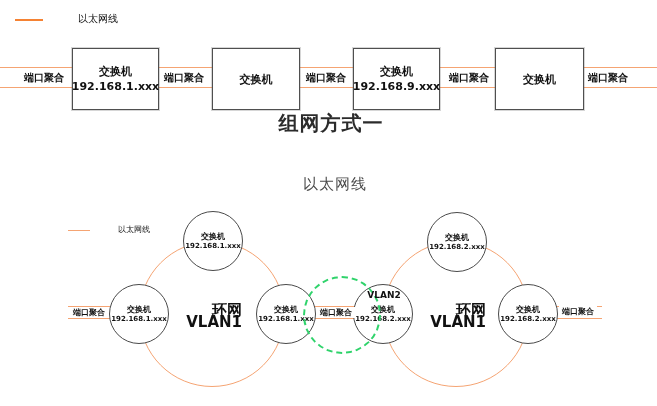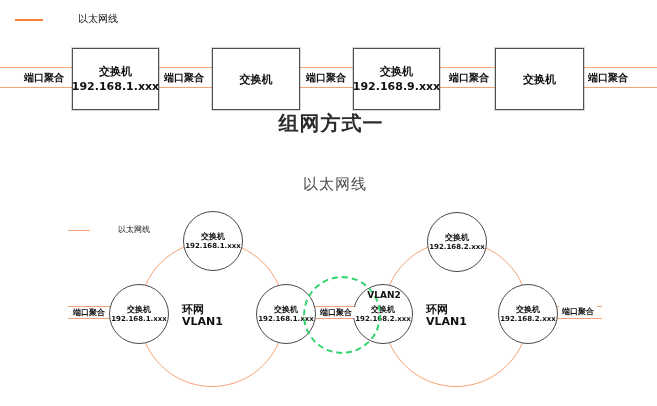--- a/index.html
+++ b/index.html
@@ -23,21 +23,21 @@
   .switch-box .ip{font-size:11px;font-weight:bold;line-height:15px;}
   .title1{font-size:20px;color:#2b2b2b;text-align:center;z-index:3;letter-spacing:1px;font-weight:500;}
   .title2{font-size:15px;color:#4a4a4a;text-align:center;z-index:3;letter-spacing:1px;}
   .ring{border:1px solid var(--line-orange,#F5A473);border-radius:50%;z-index:1;background:transparent;}
   .circle{
     width:58px;height:58px;border-radius:50%;background:#fff;border:1px solid #4a4a4a;z-index:2;
     display:flex;flex-direction:column;align-items:center;justify-content:center;text-align:center;
   }
   .circle .name{font-weight:bold;font-size:8px;line-height:10px;}
   .circle .ip{font-size:7px;font-weight:bold;line-height:9px;}
-  .ring-label{z-index:3;text-align:left;font-weight:bold;font-size:11px;line-height:12px;}
+  .ring-label{z-index:3;text-align:right;font-weight:bold;font-size:15px;line-height:12px;}
   .green-ring{border:2px dashed var(--vlan2-green,#2FD36B);border-radius:50%;z-index:4;pointer-events:none;background:transparent;}
   .vlan2{font-weight:bold;font-size:9px;text-align:center;z-index:5;line-height:11px;margin-left:44px;}
 </style>
 </head>
 <body>
 
 <div class="abs legend-line" style="left:15px;top:19px;width:28px;"></div>
 <div class="abs lbl" style="left:52px;top:12px;font-size:10px;">以太网线</div>
 
 <div class="abs hline" style="left:0;top:67px;width:657px;"></div>

